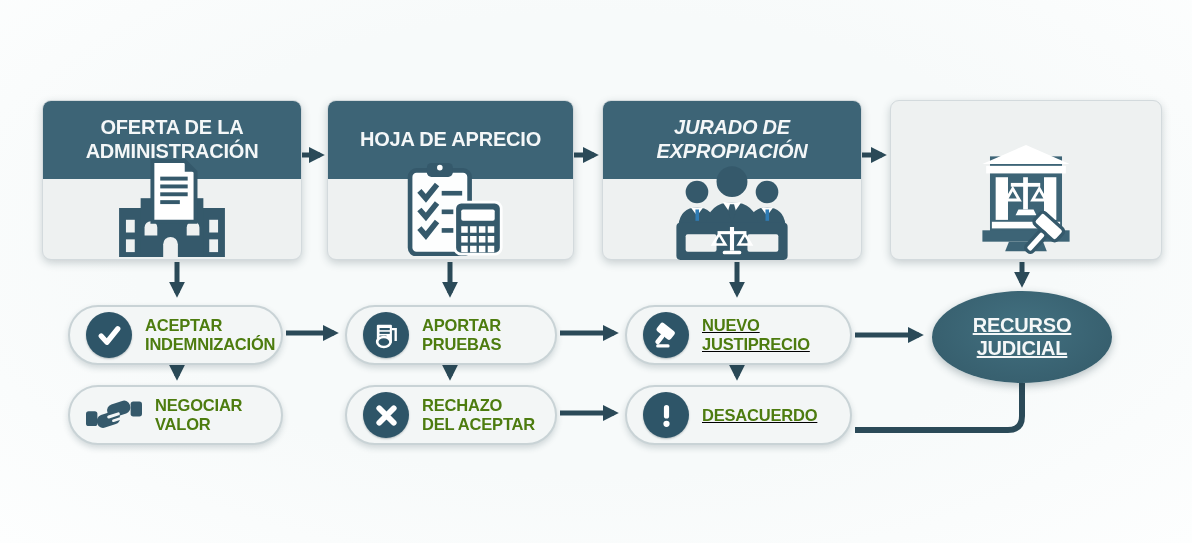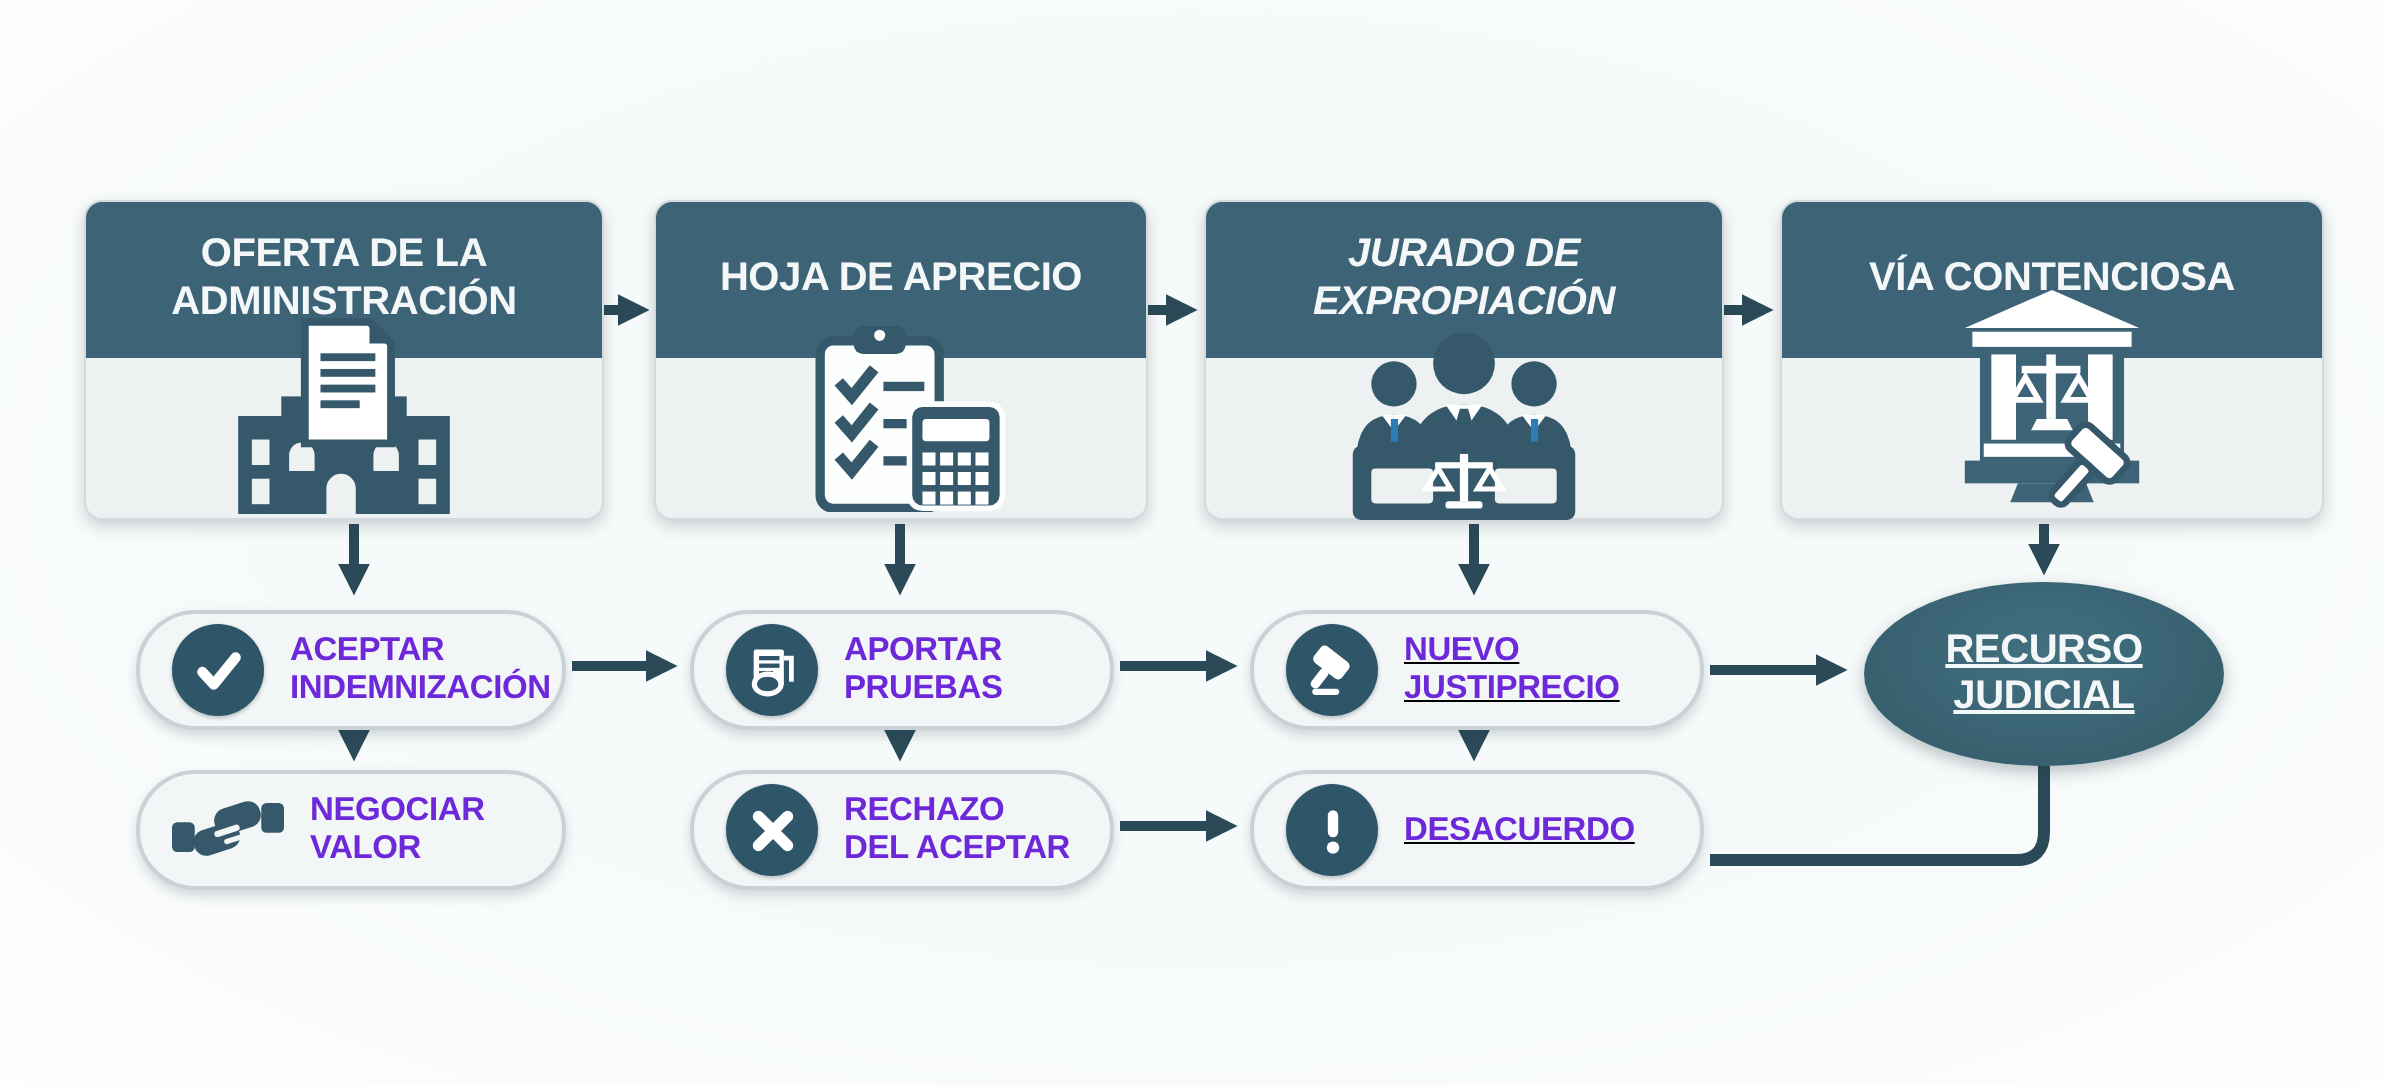--- a/index.html
+++ b/index.html
@@ -35,21 +35,21 @@
   }
   .row1{top:305px;} .row2{top:385px;}
   .colA{left:68px;width:215px;} .colB{left:345px;width:212px;} .colC{left:625px;width:227px;text-decoration:underline;}
   .badge{
     width:46px;height:46px;border-radius:50%;background:#2e5568;flex:0 0 auto;
     display:flex;align-items:center;justify-content:center;
     box-shadow:0 1px 2px rgba(30,55,65,.3);
   }
   .badge-plain{width:56px;height:46px;border-radius:0;background:transparent;box-shadow:none;}
   .pill-label{
-    color:#6d28d9;font-weight:bold;font-size:16.5px;line-height:1.14;letter-spacing:-.2px;
+    color:#4d7c0f;font-weight:bold;font-size:16.5px;line-height:1.14;letter-spacing:-.2px;
   }
   
   .terminal{
     position:absolute;left:932px;top:291px;width:180px;height:92px;z-index:2;
     border-radius:50%;
     background:radial-gradient(ellipse at 50% 40%, #427080 0%, #375f6e 75%);
     box-shadow:0 3px 8px rgba(30,55,65,.3);
     display:flex;flex-direction:column;align-items:center;justify-content:center;
     color:#f4f7f8;font-weight:bold;font-size:20px;line-height:1.15;text-align:center;letter-spacing:-.2px;text-decoration:underline;
   }
@@ -191,25 +191,20 @@
           <rect x="46" y="70" width="28" height="3"></rect>
           <rect x="51" y="89" width="18" height="3.5" rx="1.5"></rect>
         </g>
         <path d="M47.5 73 l-6 10 h12 z" fill="none" stroke="#ffffff" stroke-width="2.5"></path>
         <path d="M72.5 73 l-6 10 h12 z" fill="none" stroke="#ffffff" stroke-width="2.5"></path>
       </svg>
     </div>
   </div>
 
   <div class="stage" id="stage-3">
-    <div class="stage-header">
-      <div>
-          <span class="tl">VÍA CONTENCIOSA</span>
-        </div>
-    </div>
     <div class="stage-icon si-3">
       <svg viewBox="0 0 120 115" width="114" height="109">
         <rect x="22" y="12" width="76" height="82" fill="#3d6476"></rect>
         <path d="M60 0 L14 20 H106 z" fill="#ffffff"></path>
         <rect x="18" y="22" width="84" height="8" fill="#ffffff"></rect>
         <rect x="28" y="34" width="13" height="45" fill="#ffffff"></rect>
         <rect x="79" y="34" width="13" height="45" fill="#ffffff"></rect>
         <g fill="#ffffff">
           <rect x="57" y="34" width="5" height="34"></rect>
           <rect x="44" y="40" width="31" height="4"></rect>

